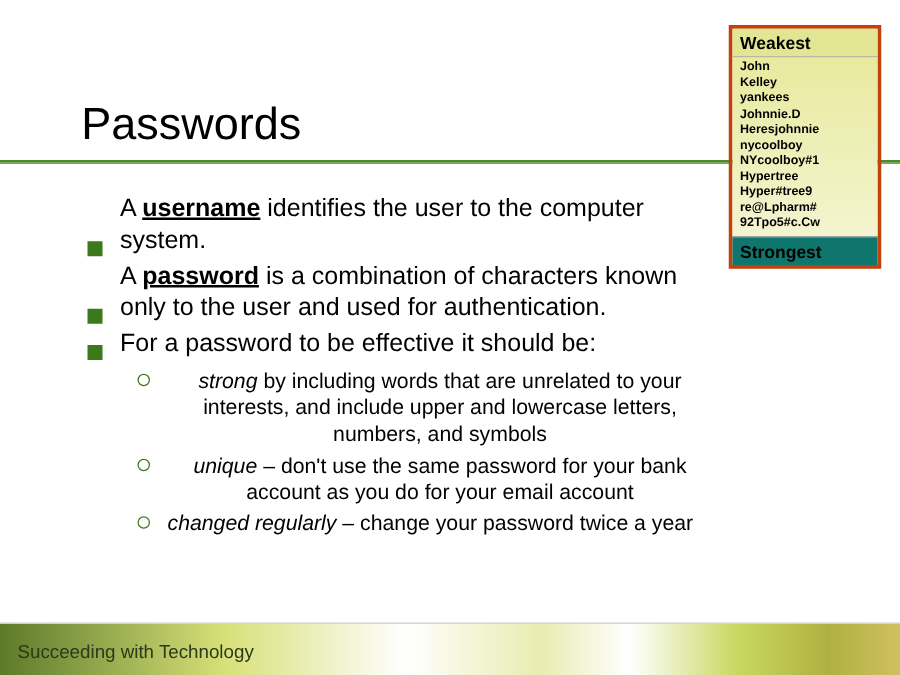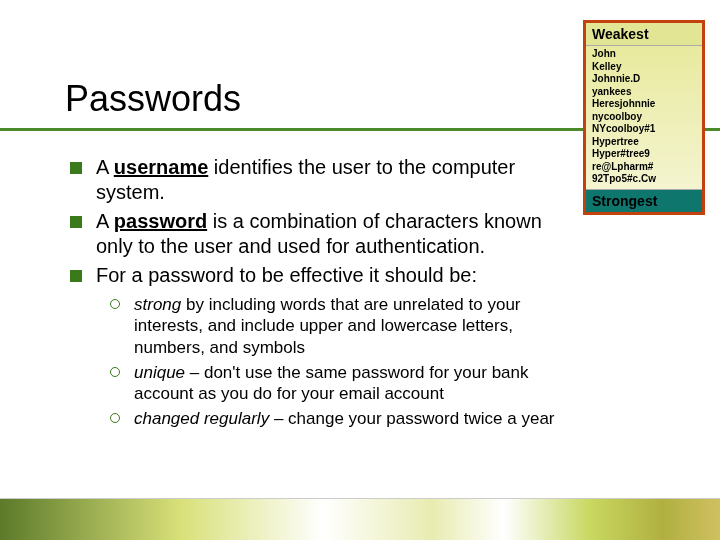--- a/index.html
+++ b/index.html
@@ -1,29 +1,29 @@
 <!DOCTYPE html>
 <html><head>
 <meta charset="utf-8">
 <style>
   * { margin: 0; padding: 0; box-sizing: border-box; }
   body { width: 720px; height: 540px; font-family: Arial, sans-serif; background: #fff; position: relative; overflow: hidden; }
   .slide { width: 720px; height: 540px; position: relative; background: #fff; }
   .title { position: absolute; top: 78px; left: 65px; font-size: 36px; font-weight: 400; color: #000000; }
   .title-line { position: absolute; top: 128px; left: 0; width: 720px; height: 0; border-top: 2px solid #4a8a2a; border-bottom: 1px solid #4a8a2a; }
   .content { position: absolute; top: 155px; left: 70px; width: 500px; }
-  .bullet-row { display: flex; align-items: flex-start; margin-bottom: 4px; }
+  .bullet-row { display: flex; align-items: flex-end; margin-bottom: 4px; }
   .sq { width: 12px; height: 12px; background: #3a7a1a; margin-top: 7px; margin-right: 14px; flex-shrink: 0; }
   .bullet-text { font-size: 20px; line-height: 1.25; color: #000; }
   .bold { font-weight: 700; }
   .uline { text-decoration: underline; }
   .sub-list { margin-left: 40px; margin-top: 6px; }
   .sub-row { display: flex; align-items: flex-start; margin-bottom: 4px; }
   .circle { width: 10px; height: 10px; border: 1.5px solid #3a7a1a; border-radius: 50%; margin-top: 5px; margin-right: 14px; flex-shrink: 0; }
-  .sub-text { font-size: 17px; line-height: 1.25; color: #000; font-style: italic; }
+  .sub-text { font-size: 17px; line-height: 1.25; color: #000; font-style: italic; text-align: center; }
   .sub-text .it { font-style: italic; }
 
   .sidebar { position: absolute; top: 20px; right: 15px; width: 122px; border: 3px solid #c2410c; }
   .sidebar-head { background: #e2e694; padding: 3px 6px; font-weight: 700; font-size: 14px; border-bottom: 1px solid #aaa; }
   .sidebar-body { background: linear-gradient(#e8ea9e, #f4f4d0); padding: 2px 6px 3px 6px; }
   .pw-item { font-weight: 700; font-size: 10px; line-height: 1.25; word-break: break-all; }
   .sidebar-foot { background: #0f766e; padding: 3px 6px; font-weight: 700; font-size: 14px; border-top: 1px solid #aaa; }
 
   .footer { position: absolute; bottom: 0; left: 0; width: 720px; height: 42px;
             background: linear-gradient(90deg, #5c7a2a 0%, #d8e078 25%, #fff 45%, #e8ecb0 60%, #fff 70%, #c8d860 82%, #b0b040 92%, #d0c060 100%);
@@ -65,27 +65,28 @@
         <div class="sub-text"><span class="it">changed regularly</span><span style="font-style:normal"> – change your password twice a year</span></div>
       </div>
     </div>
   </div>
 
   <div class="sidebar">
     <div class="sidebar-head">Weakest</div>
     <div class="sidebar-body">
       <div class="pw-item">John</div>
       <div class="pw-item">Kelley</div>
+      <div class="pw-item">yankees</div>
       <div class="pw-item">Johnnie.D</div>
-      <div class="pw-item">yankees</div>
       <div class="pw-item">Heresjohnnie</div>
       <div class="pw-item">nycoolboy</div>
       <div class="pw-item">NYcoolboy#1</div>
       <div class="pw-item">Hypertree</div>
       <div class="pw-item">Hyper#tree9</div>
       <div class="pw-item">re@Lpharm#</div>
       <div class="pw-item">92Tpo5#c.Cw</div>
     </div>
     <div class="sidebar-foot">Strongest</div>
   </div>
 
   <div class="footer"></div>
+  <div class="footer-text">Succeeding with Technology</div>
 </div>
 
 </body></html>

